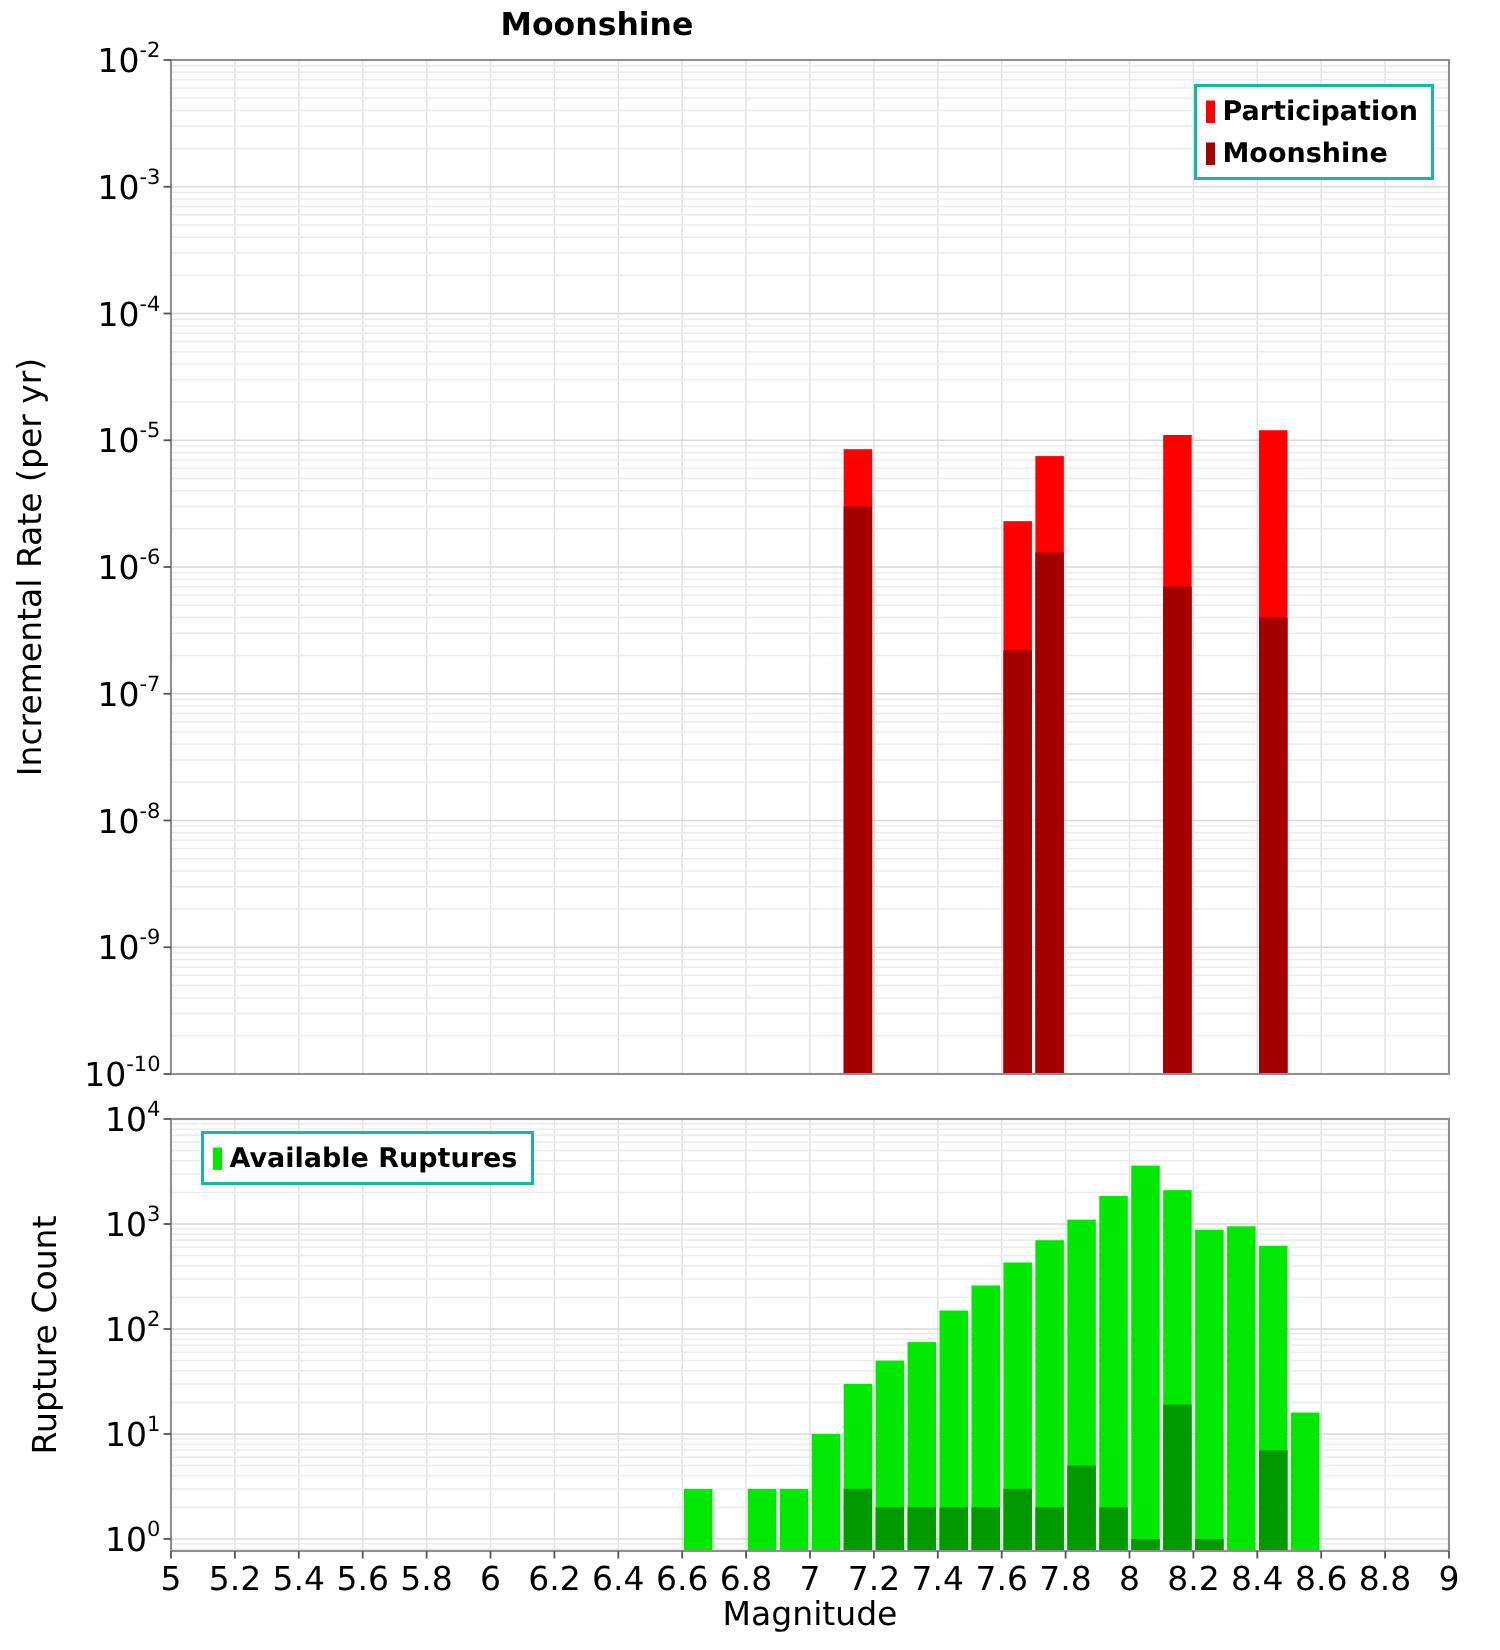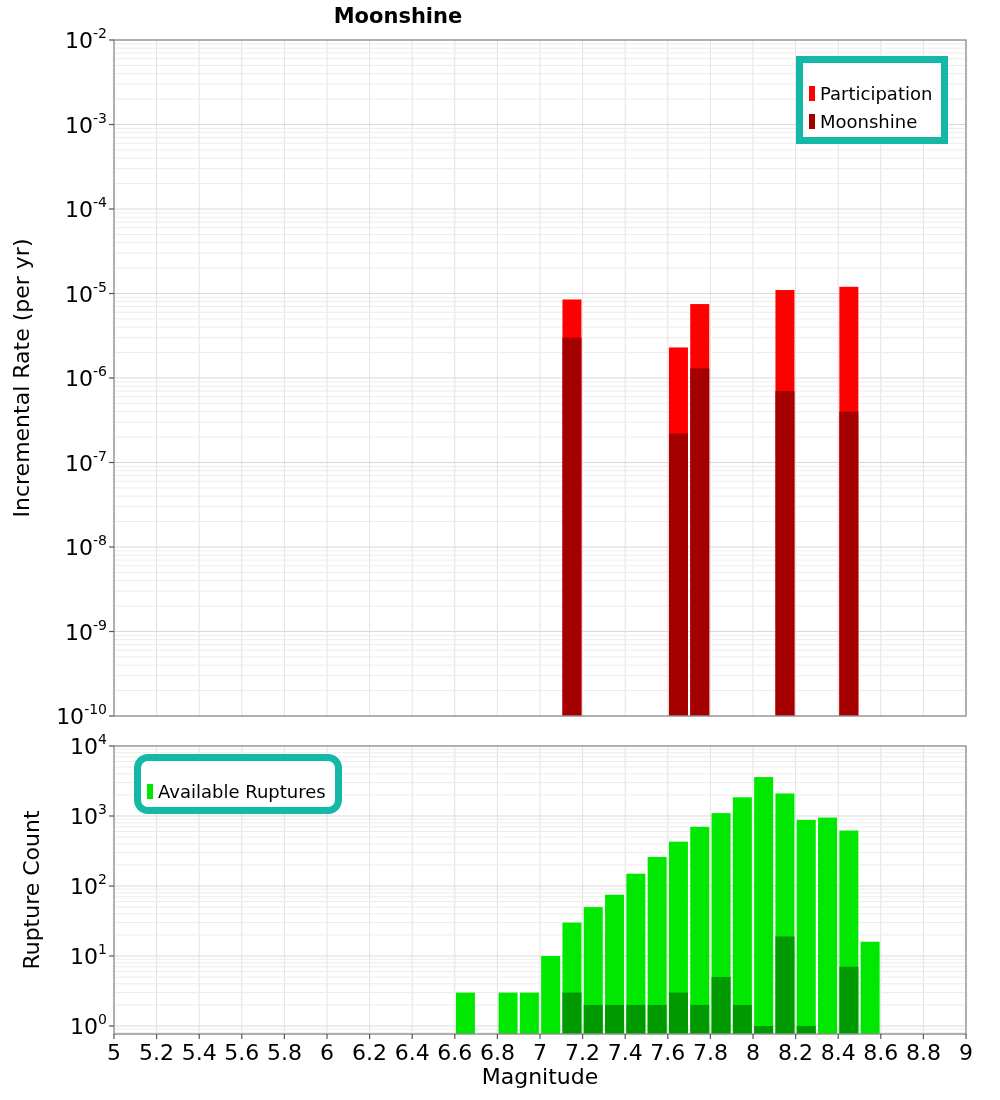--- a/index.html
+++ b/index.html
@@ -16,25 +16,26 @@
     position:absolute;white-space:nowrap;font-size:22px;color:#000;
     transform:translate(-50%,-50%) rotate(-90deg);
   }
   .ylabel-rate{left:21px;top:378px;}
   .ylabel-count{left:31px;top:890px;}
   .xlabel{
     position:absolute;left:0;top:1064px;width:1080px;text-align:center;
     font-size:22px;color:#000;
   }
   .legend{
-    position:absolute;background:#ffffff;border:7px solid #14b8a6;
-    padding:16px 9px 2px 6px;
+    position:absolute;background:#ffffff;border:2px solid #14b8a6;
+    padding:2px 9px 2px 6px;
+    font-weight:bold;
   }
   .legend-top-right{left:796px;top:56px;}
-  .legend-top-left{left:134px;top:754px;border-radius:14px;}
+  .legend-top-left{left:134px;top:754px;}
   .legend-row{display:flex;align-items:center;height:28px;}
   .swatch{display:inline-block;width:6px;height:15px;margin-right:5px;flex:0 0 6px;}
   .legend-label{font-size:18px;color:#000;white-space:nowrap;}
 </style>
 </head>
 <body>
 
 <div id="figure">
 
   <svg id="chart-svg" width="1000" height="1100">

